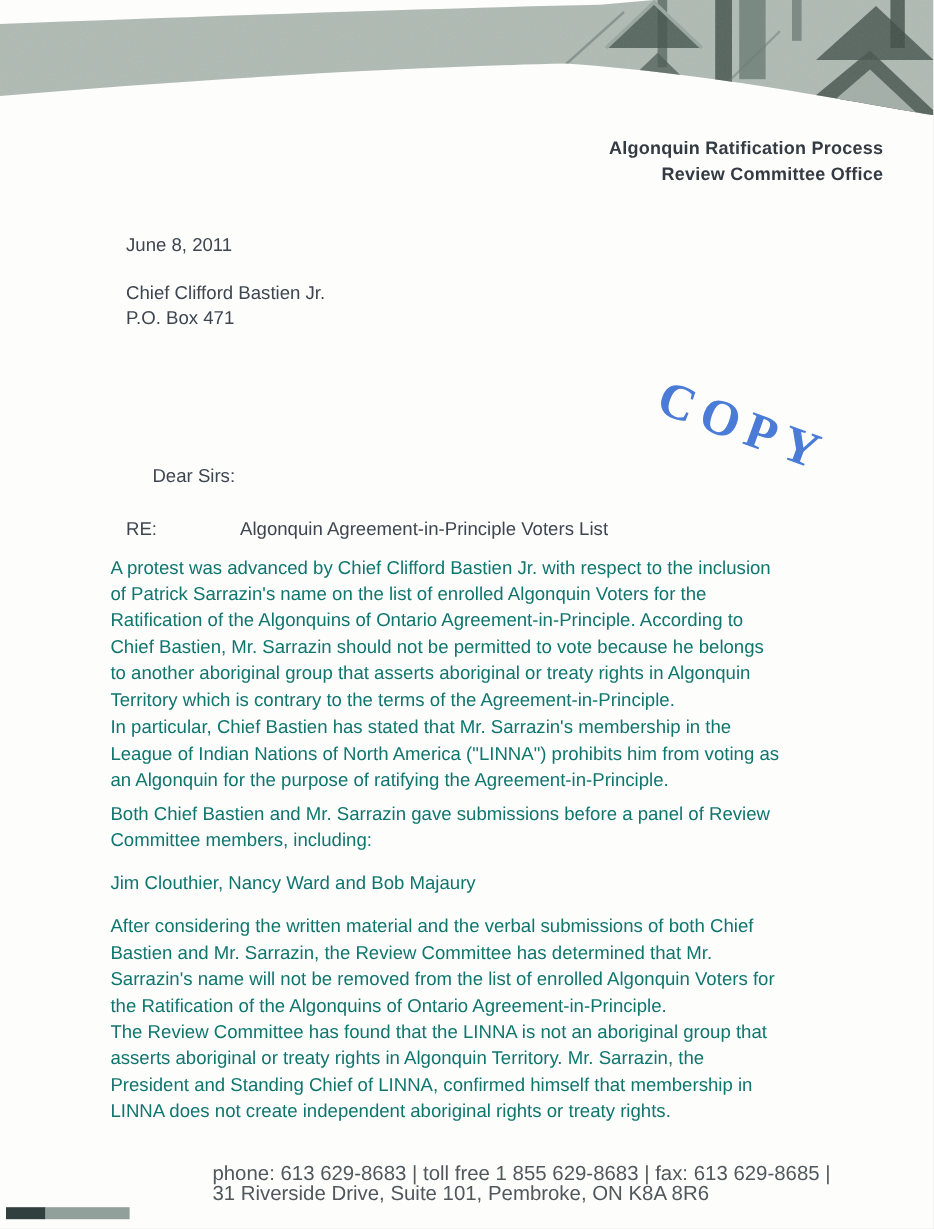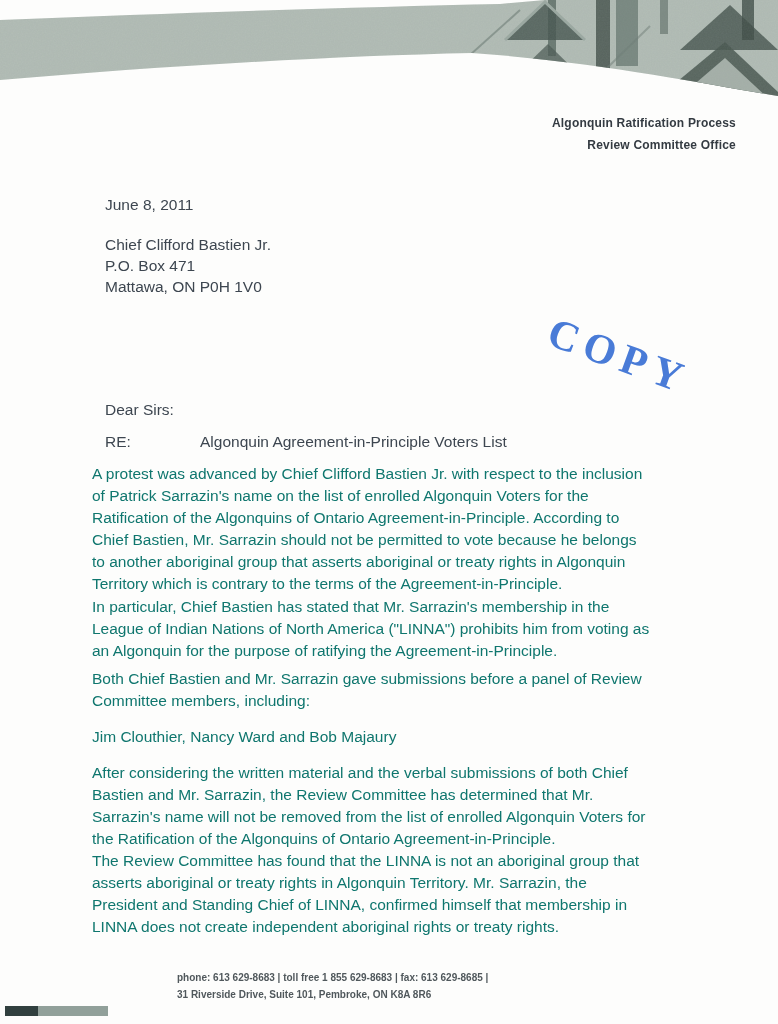--- a/index.html
+++ b/index.html
@@ -10,21 +10,21 @@
     overflow:hidden;
     font-family:"Liberation Sans", sans-serif;
     color:#3d4650;
     margin:0 auto;
   }
   .banner{position:absolute;top:0;left:0;}
   .headline{
     position:absolute;top:113px;right:42px;
     text-align:right;
     font-weight:bold;
-    font-size:12px;line-height:21.5px;
+    font-size:15px;line-height:21.5px;
     color:#343b42;
     letter-spacing:.2px;
   }
   .stamp{
     position:absolute;left:558px;top:308px;
     font-family:"Liberation Serif", serif;
     font-weight:bold;
     font-size:42px;
     letter-spacing:7px;
     color:#3a70d4;
@@ -40,34 +40,33 @@
   }
   .para{
     position:absolute;left:92px;width:648px;
     font-size:15.5px;line-height:22px;
     white-space:pre-line;
     color:#0f766e;
   }
   .date{top:194px;}
   .addr1{top:234px;}
   .addr2{top:328px;}
-  .salutation{top:399px;}
+  .salutation{top:387px;margin-left:22px;}
   .re-line{top:431px;}
   .re-label{display:inline-block;width:95px;}
   .p1{top:463px;}
   .p2{top:596px;}
   .p3{top:668px;}
   .p4{top:726px;}
   .p5{top:762px;}
   .p6{top:850px;}
   .footer{
     position:absolute;left:177px;top:970px;
-    font-size:10px;line-height:16.5px;
+    font-size:17px;line-height:16.5px;
     color:#50585c;
-    font-weight:bold;
   }
   .footer-bar{position:absolute;left:5px;top:1006px;height:10px;display:flex;}
   .footer-bar .dark{width:33px;height:10px;background:#31403f;}
   .footer-bar .light{width:70px;height:10px;background:#91a09a;}
 </style>
 </head>
 <body>
 
 <div class="page">
 
@@ -110,21 +109,20 @@
     <div>Review Committee Office</div>
   </div>
 
   <div class="stamp">COPY</div>
 
   <div class="block date">June 8, 2011</div>
 
   <div class="block addr1">
     <div>Chief Clifford Bastien Jr.</div>
     <div>P.O. Box 471</div>
-    <div>Mattawa, ON  P0H 1V0</div>
   </div>
 
 
   <div class="block salutation">Dear Sirs:</div>
 
   <div class="block re-line">
     <span class="re-label">RE:</span><span>Algonquin Agreement-in-Principle Voters List</span>
   </div>
 
   <div class="para p1">A protest was advanced by Chief Clifford Bastien Jr. with respect to the inclusion

